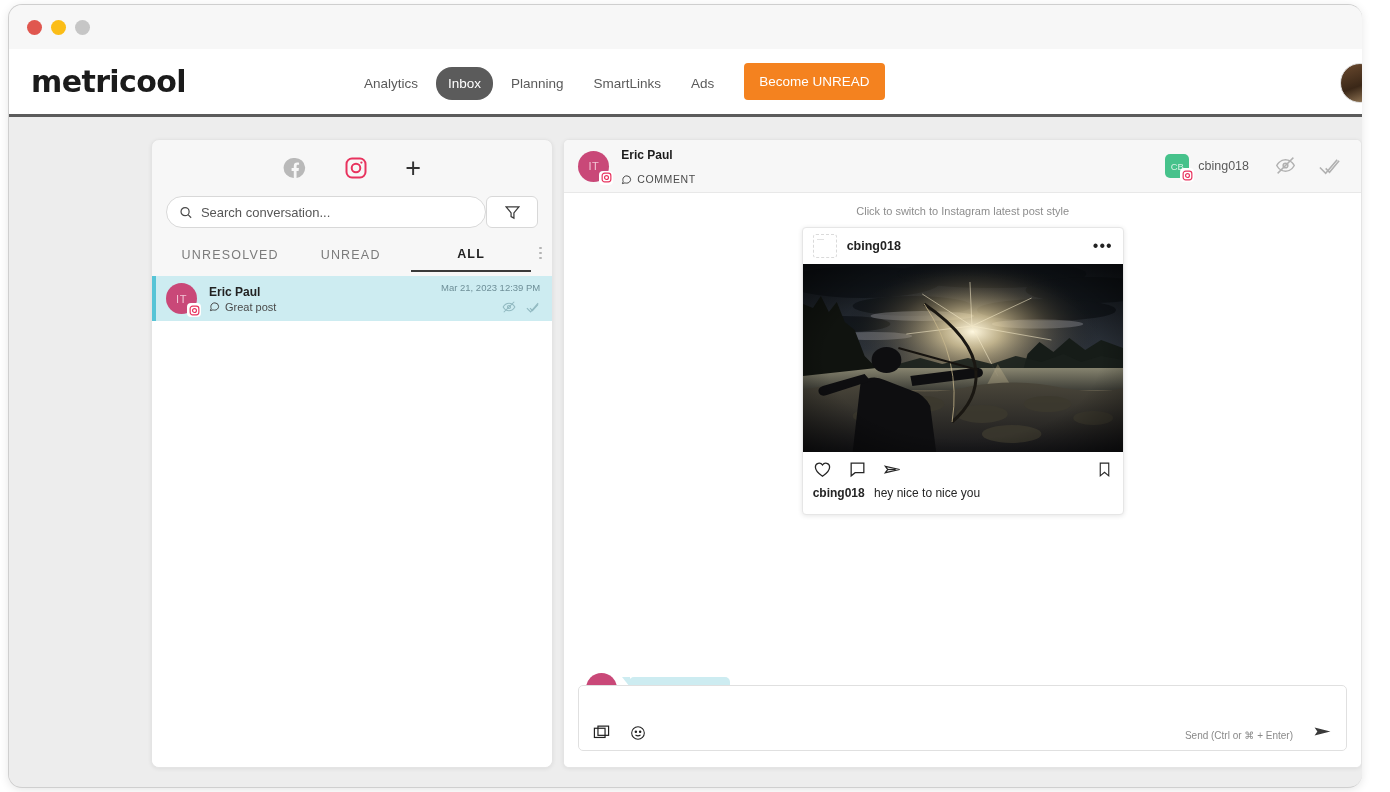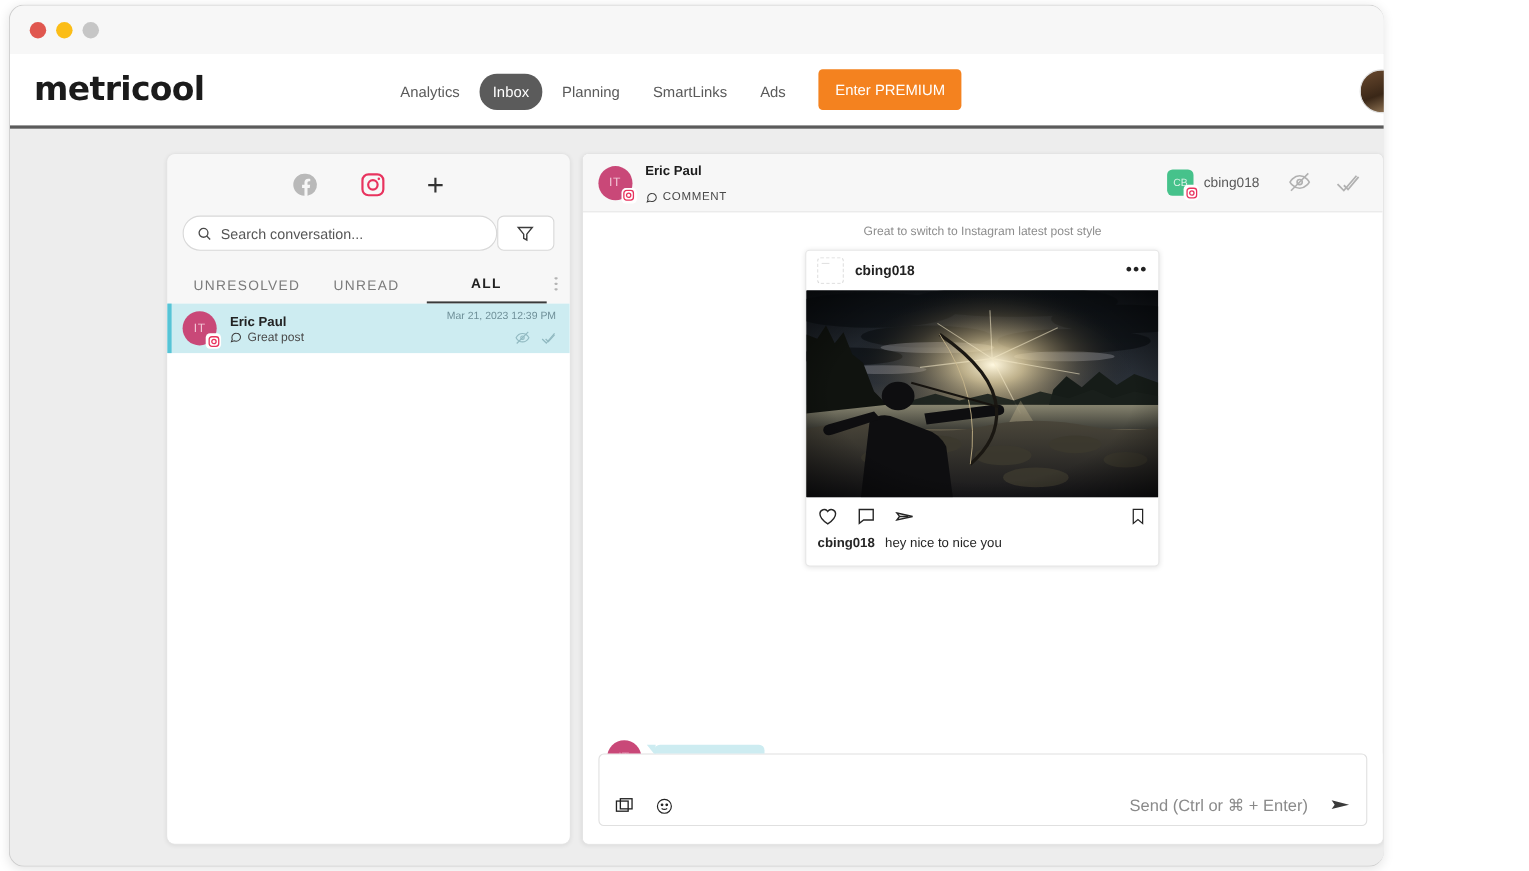--- a/index.html
+++ b/index.html
@@ -7,21 +7,21 @@
     width: 1390px; height: 792px;
     background: #ffffff;
     font-family: "Liberation Sans", sans-serif;
     overflow: hidden;
   }
 
   
   .window {
     position: absolute;
     left: 8px; top: 4px;
-    width: 1250px; height: 784px;
+    width: 1354px; height: 784px;
     background: #ededed;
     border-radius: 14px 14px 14px 14px;
     border: 1px solid #cfcfcf;
     border-right: none;
     box-shadow: 0 2px 10px rgba(0,0,0,0.10);
     overflow: hidden;
   }
   .titlebar {
     height: 44px;
     background: #f7f7f7;
@@ -150,21 +150,21 @@
   .filterbtn {
     width: 52px; height: 32px;
     background: #ffffff;
     border: 1px solid #d8d8d8;
     border-radius: 6px;
     display: flex; align-items: center; justify-content: center;
   }
 
   .tabsrow {
     display: flex;
-    align-items: flex-end;
+    align-items: center;
     padding: 0 3px 0 18px;
     height: 34px;
     position: relative;
   }
   .tab {
     flex: 1;
     text-align: center;
     font-size: 12.5px;
     letter-spacing: 1.2px;
     color: #7b7b7b;
@@ -320,42 +320,42 @@
   .composer-box {
     height: 66px;
     border: 1px solid #e0e0e0;
     border-radius: 5px;
     display: flex;
     align-items: flex-end;
     padding: 0 14px 9px 14px;
     gap: 20px;
   }
   .cmp-spacer { flex: 1; }
-  .sendlabel { font-size: 15px; color: #8a8a8a; }
+  .sendlabel { font-size: 10px; color: #8a8a8a; }
 </style>
 </head>
 <body>
 
 <div class="window">
 
   <div class="titlebar">
     <span class="dot red"></span>
     <span class="dot yellow"></span>
     <span class="dot grey"></span>
   </div>
 
   <div class="navbar">
     <div class="logo">metricool</div>
     <div class="navlinks">
       <div class="navlink">Analytics</div>
       <div class="navlink active">Inbox</div>
       <div class="navlink">Planning</div>
       <div class="navlink">SmartLinks</div>
       <div class="navlink">Ads</div>
-      <div class="premium-btn">Enter PREMIUM</div>
+      <div class="premium-btn">Become UNREAD</div>
     </div>
     <div class="nav-avatar"></div>
   </div>
 
   <div class="appbody">
 
     <div class="convpanel">
 
       <div class="netrow">
         <span>
@@ -479,21 +479,21 @@
               <line x1="3" y1="21" x2="21" y2="3"></line>
             </svg>
           <svg width="23" height="23" viewBox="0 0 24 24" fill="none" stroke="#4a4a4a" stroke-width="1.7">
               <polyline points="2,13 8,19 20,5"></polyline>
               <polyline points="8,14 12,18 22,6"></polyline>
             </svg>
         </div>
       </div>
 
       <div class="threadbody">
-        <div class="switchhint">Great to switch to Instagram latest post style</div>
+        <div class="switchhint">Click to switch to Instagram latest post style</div>
 
         <div class="postcard">
           <div class="post-head">
             <div class="broken-av"></div>
             <div class="post-user">cbing018</div>
             <div class="post-dots">•••</div>
           </div>
 
           <svg class="post-img" viewBox="0 0 322 188" preserveAspectRatio="none">
             <defs>

